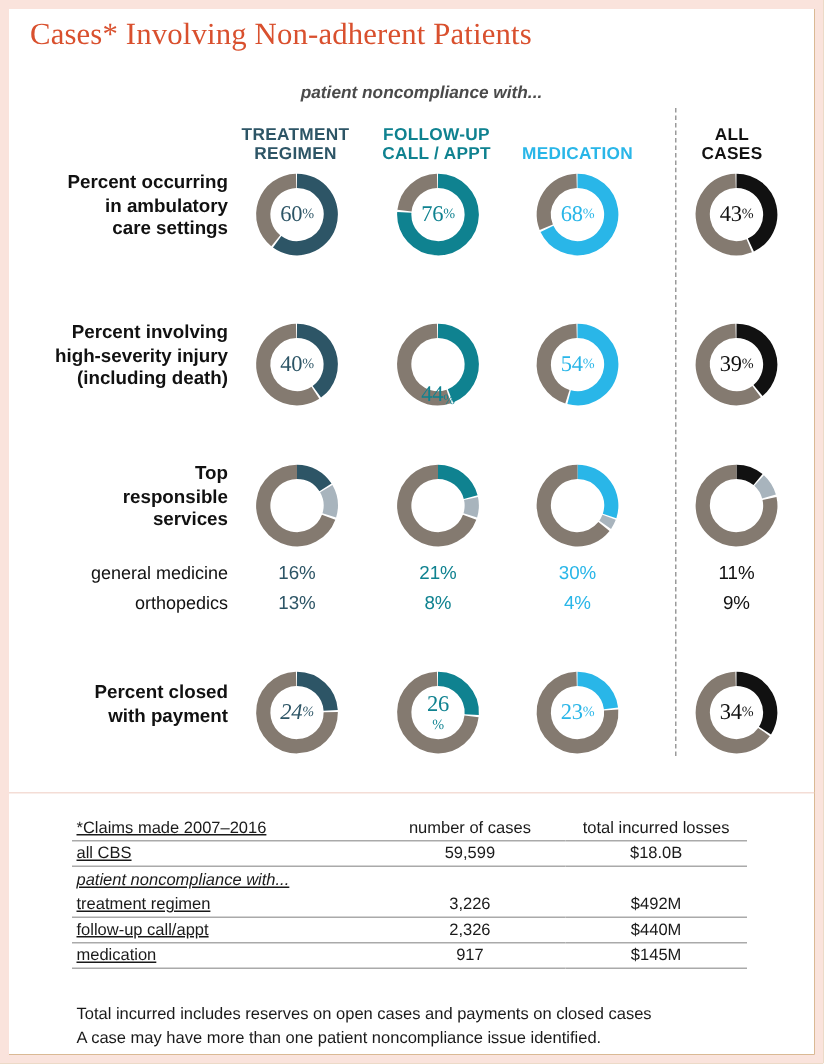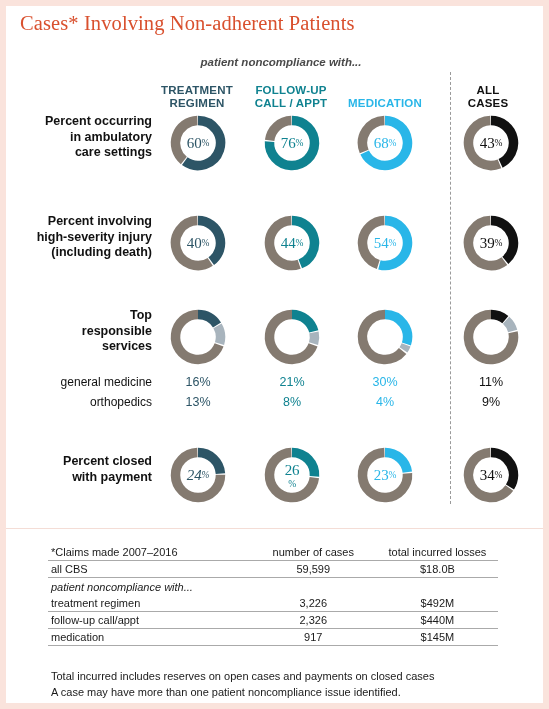--- a/index.html
+++ b/index.html
@@ -152,21 +152,21 @@
     font-size: 11px;
     color: #1a1a1a;
   }
   .table td, .table th {
     padding: 2px 0 2px 0;
     font-weight: normal;
     border-bottom: 1px solid #aaaaaa;
     vertical-align: bottom;
   }
   .table th { text-align: left; }
-  .table .c-label { width: 200px; text-align: left; padding-left: 3px; }
+  .table .c-label { width: 200px; text-align: left; padding-left: 3px; text-decoration: underline; }
   .table .c-num   { width: 128px; text-align: center; }
   .table .c-loss  { width: 122px; text-align: center; }
   .table tr.subhead td {
     font-style: italic;
     border-bottom: none;
     padding-top: 3px;
   }
   .footnotes {
     position: absolute;
     left: 45px;
@@ -279,21 +279,21 @@
               <span class="pct">%</span>
             </div>
           </div>
         </div>
     <div class="cell c2">
           <div class="donut">
             <svg width="58" height="58" viewBox="0 0 58 58">
               <path d="M 29 6.5 A 22.5 22.5 0 0 1 37.28280243540525 49.919970932485654" fill="none" stroke="#0f8290" stroke-width="9.5"></path>
               <path d="M 36.17658445920657 50.32478922521568 A 22.5 22.5 0 1 1 28.411018663072845 6.507710188049963" fill="none" stroke="#847a70" stroke-width="9.5"></path>
             </svg>
-            <div class="val" style="color: rgb(15, 130, 144);">
+            <div class="val" style="color: rgb(15, 130, 144); align-items: flex-end;">
               <span>44</span>
               <span class="pct">%</span>
             </div>
           </div>
         </div>
     <div class="cell c3">
           <div class="donut">
             <svg width="58" height="58" viewBox="0 0 58 58">
               <path d="M 29 6.5 A 22.5 22.5 0 1 1 23.404477538790765 50.7931211253942" fill="none" stroke="#29b6e8" stroke-width="9.5"></path>
               <path d="M 22.271582174238052 50.470407391616234 A 22.5 22.5 0 0 1 28.411018663072845 6.507710188049963" fill="none" stroke="#847a70" stroke-width="9.5"></path>

